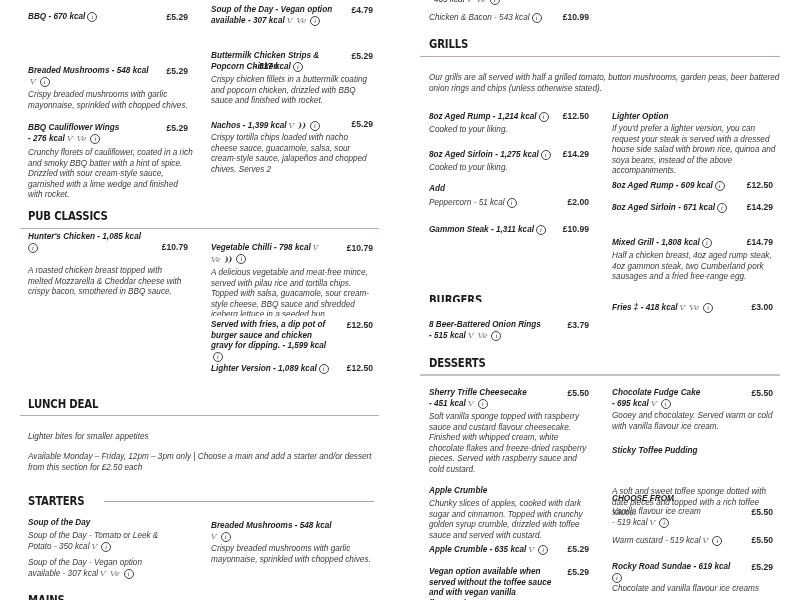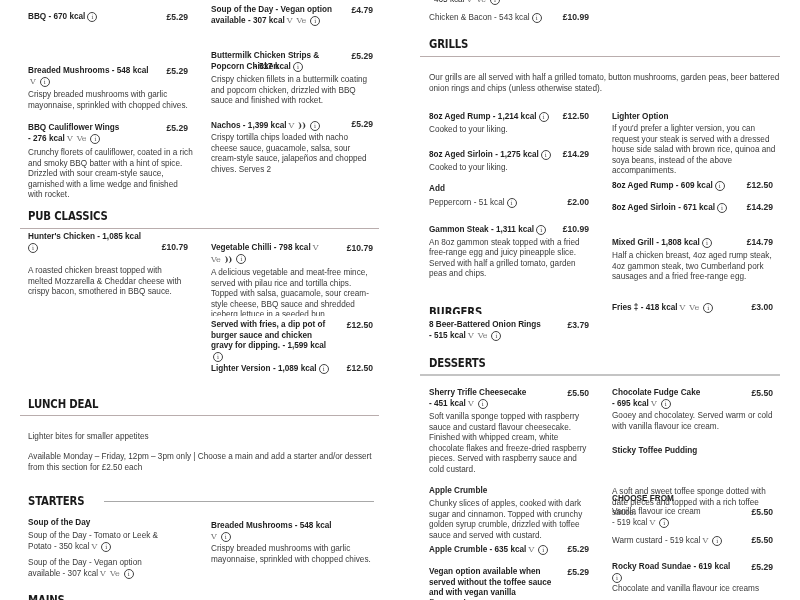--- a/index.html
+++ b/index.html
@@ -9,21 +9,21 @@
   .b { font-weight:bold; color:#1f1f1f; }
   .price { position:absolute; font-size:8.6px; font-weight:bold; color:#2a2a2a; text-align:right; }
   .head { position:absolute; font-family:"DejaVu Sans", sans-serif; font-weight:bold; font-size:13px;
           letter-spacing:-0.2px; color:#1a1a1a; transform:scaleX(0.78); transform-origin:left center; }
   .rule { position:absolute; height:1px; background:#b9adad; }
   .rule.g { background:#c4c4c4; height:2px; }
   .ic { display:inline-block; width:8px; height:8px; border:1px solid #444; border-radius:50%;
         font-size:6px; line-height:8px; text-align:center; color:#444; vertical-align:middle;
         font-family:"DejaVu Serif", serif; margin-left:2px; }
   .sym { font-family:"DejaVu Serif", serif; font-size:8px; color:#777; margin:0 2px; }
-  .block { position:absolute; }
+  .block { position:absolute;font-style:italic; }
   .overlap { position:absolute; background:#fff; }
 </style>
 </head>
 <body>
 
 <div>
 
   <div class="block t" style="left:28px;top:12px;width:160px;">
     <div><span class="b">BBQ</span> <span class="b">- 670 kcal</span><span class="ic">i</span></div>
   </div>
@@ -143,25 +143,24 @@
   <div class="price" style="left:550px;top:149px;width:39px;">£14.29</div>
 
   <div class="block t b" style="left:429px;top:184px;">Add</div>
   <div class="block t" style="left:429px;top:198px;">
     <span>Peppercorn</span> <span>- 51 kcal</span><span class="ic">i</span>
   </div>
   <div class="price" style="left:550px;top:197px;width:39px;">£2.00</div>
 
   <div class="block t" style="left:429px;top:225px;width:155px;">
     <div><span class="b">Gammon Steak</span> <span class="b">- 1,311 kcal</span><span class="ic">i</span></div>
-    <div style="margin-top:2px;">An 8oz gammon steak topped with a fried free-range egg and juicy pineapple slice. Served with half a grilled tomato, garden peas and chips.</div>
   </div>
   <div class="price" style="left:550px;top:224px;width:39px;">£10.99</div>
 
-  <div class="overlap" style="left:429px;top:304px;width:150px;height:10px;overflow:hidden;">
+  <div class="overlap" style="left:429px;top:292px;width:150px;height:10px;overflow:hidden;">
     <div class="head" style="left:0;top:0;">BURGERS</div>
   </div>
 
   <div class="block t" style="left:429px;top:320px;width:140px;">
     <div class="b">8 Beer-Battered Onion Rings</div>
     <div><span class="b">- 515 kcal</span><span class="sym">V</span><span class="sym">Ve</span><span class="ic">i</span></div>
   </div>
   <div class="price" style="left:550px;top:320px;width:39px;">£3.79</div>
 
   <div class="block t b" style="left:612px;top:112px;">Lighter Option</div>

